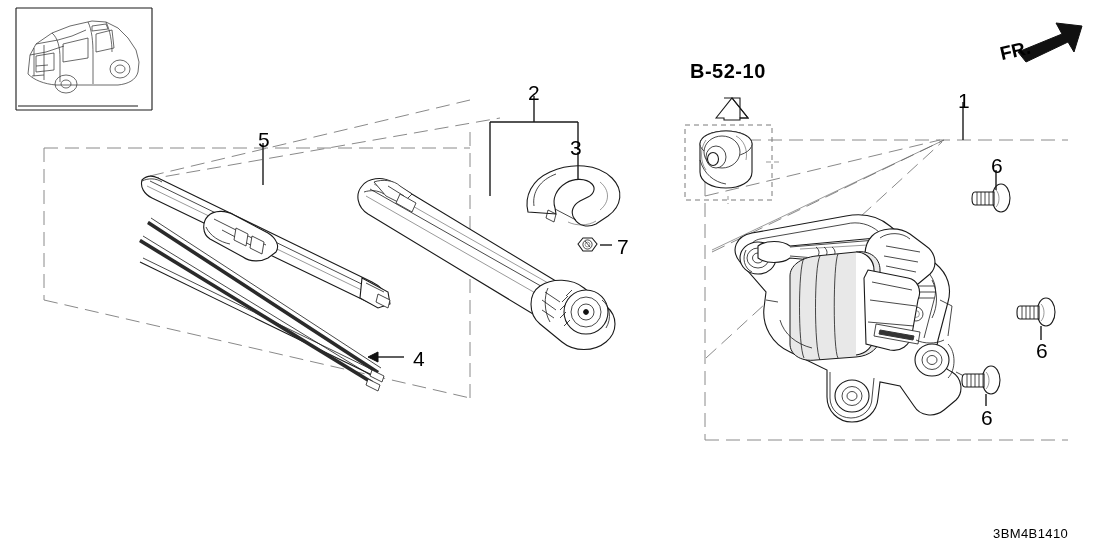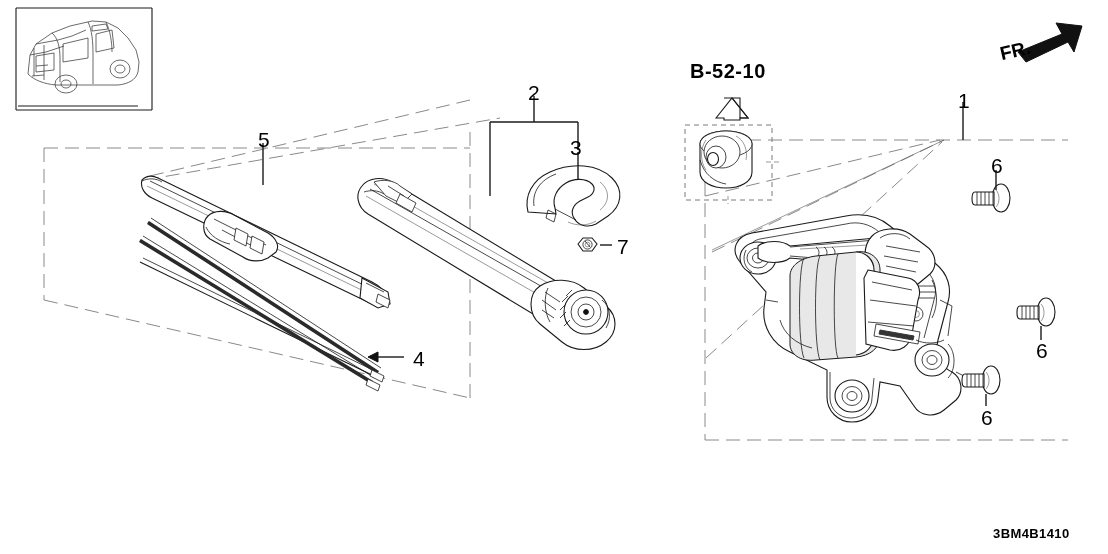--- a/index.html
+++ b/index.html
@@ -429,21 +429,21 @@
     <g>
       <path class="dk" d="M1018 52 L1062 34 L1056 23 L1082 26 L1074 52 L1068 42 L1026 62 Z"></path>
     </g>
 
   </svg>
 
   <div class="section-label" style="left:690px; top:60px;">B-52-10</div>
 
   <div class="fr-label" style="left:1000px; top:40px;">FR.</div>
 
-  <div class="drawing-no" style="left:993px; top:526px;font-weight:bold;">3BM4B1410</div>
+  <div class="drawing-no" style="left:993px; top:526px;">3BM4B1410</div>
 
   <div class="callout" style="left:958px; top:90px;">1</div>
   <div class="callout" style="left:528px; top:82px;">2</div>
   <div class="callout" style="left:570px; top:137px;">3</div>
   <div class="callout" style="left:413px; top:348px;">4</div>
   <div class="callout" style="left:258px; top:129px;">5</div>
   <div class="callout" style="left:991px; top:155px;">6</div>
   <div class="callout" style="left:1036px; top:340px;">6</div>
   <div class="callout" style="left:981px; top:407px;">6</div>
   <div class="callout" style="left:617px; top:236px;">7</div>

